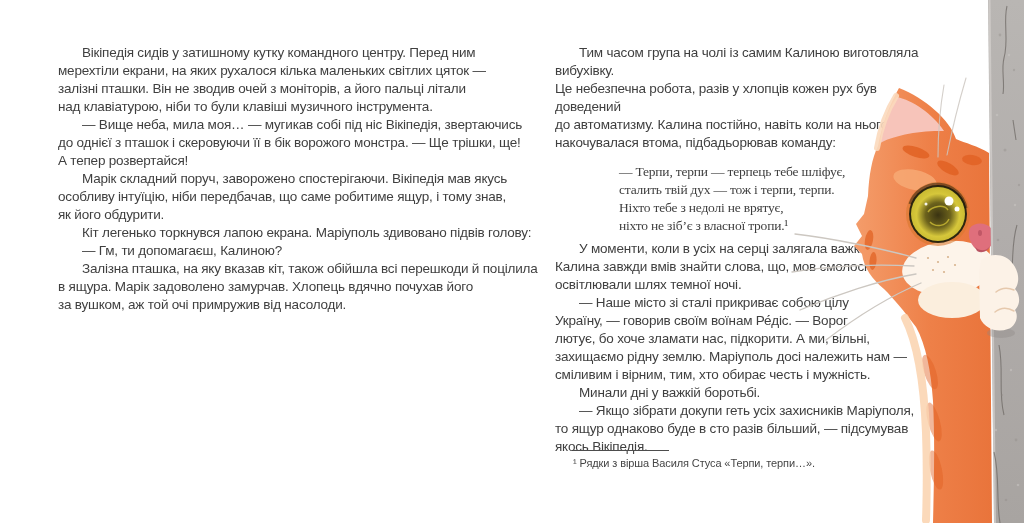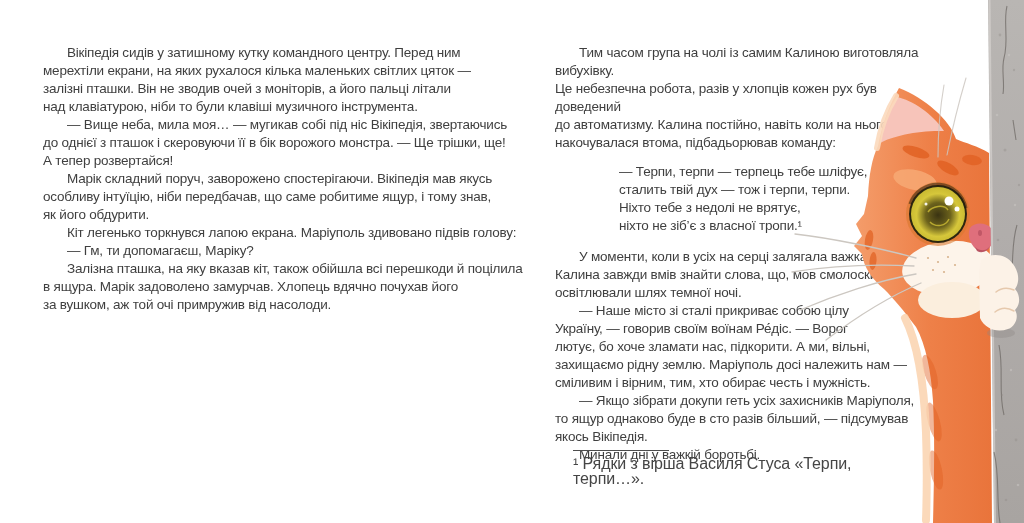--- a/index.html
+++ b/index.html
@@ -18,37 +18,38 @@
     font-family: "Liberation Sans", "DejaVu Sans", sans-serif;
     color: #3f3f3f;
   }
   .text-col {
     position: absolute;
     top: 44px;
     font-size: 13.5px;
     line-height: 18px;
     letter-spacing: -0.2px;
   }
-  .col-left  { left: 43px;  width: 500px; }
+  .col-left  { left: 58px;  width: 500px; }
   .col-right { left: 555px; width: 368px; }
   p.para {
     margin: 0;
     text-indent: 24px;
     white-space: pre-line;
   }
   .verse {
-    margin: 11px 0 13px 64px;
+    margin: 11px 0 5px 64px;
     white-space: pre-line;
+    font-family: Liberation Serif, serif;
   }
   .footnote {
     position: absolute;
     left: 573px;
     top: 450px;
     width: 330px;
-    font-size: 16px;
+    font-size: 11px;
     line-height: 15px;
     letter-spacing: -0.1px;
     color: #454545;
   }
   .footnote-rule {
     width: 96px;
     height: 0;
     border-top: 1.6px solid #4d4d4d;
     margin-bottom: 5px;
   }
@@ -70,21 +71,21 @@
 мерехтіли екрани, на яких рухалося кілька маленьких світлих цяток —
 залізні пташки. Він не зводив очей з моніторів, а його пальці літали
 над клавіатурою, ніби то були клавіші музичного інструмента.</p>
     <p class="para">— Вище неба, мила моя… — мугикав собі під ніс Вікіпедія, звертаючись
 до однієї з пташок і скеровуючи її в бік ворожого монстра. — Ще трішки, ще!
 А тепер розвертайся!</p>
     <p class="para">Марік складний поруч, заворожено спостерігаючи. Вікіпедія мав якусь
 особливу інтуїцію, ніби передбачав, що саме робитиме ящур, і тому знав,
 як його обдурити.</p>
     <p class="para">Кіт легенько торкнувся лапою екрана. Маріуполь здивовано підвів голову:</p>
-    <p class="para">— Гм, ти допомагаєш, Маріку?</p>
+    <p class="para">— Гм, ти допомагаєш, Калиною?</p>
     <p class="para">Залізна пташка, на яку вказав кіт, також обійшла всі перешкоди й поцілила
 в ящура. Марік задоволено замурчав. Хлопець вдячно почухав його
 за вушком, аж той очі примружив від насолоди.</p>
   </div>
 
   <div class="text-col col-right">
     <p class="para">Тим часом група на чолі із самим Калиною виготовляла вибухівку.
 Це небезпечна робота, разів у хлопців кожен рух був доведений
 до автоматизму. Калина постійно, навіть коли на нього
 накочувалася втома, підбадьорював команду:</p>
@@ -93,24 +94,24 @@
 Ніхто тебе з недолі не врятує,
 ніхто не зіб’є з власної тропи.¹</div>
     <p class="para">У моменти, коли в усіх на серці залягала важка тиша,
 Калина завжди вмів знайти слова, що, мов смолоскипи,
 освітлювали шлях темної ночі.</p>
     <p class="para">— Наше місто зі сталі прикриває собою цілу
 Україну, — говорив своїм воїнам Ре́діс. — Ворог
 лютує, бо хоче зламати нас, підкорити. А ми, вільні,
 захищаємо рідну землю. Маріуполь досі належить нам —
 сміливим і вірним, тим, хто обирає честь і мужність.</p>
+    <p class="para">Минали дні у важкій боротьбі.</p>
     <p class="para">— Якщо зібрати докупи геть усіх захисників Маріуполя,
 то ящур однаково буде в сто разів більший, — підсумував
 якось Вікіпедія.</p>
-    <p class="para">Минали дні у важкій боротьбі.</p>
   </div>
 
   <div class="footnote">
     <div class="footnote-rule"></div>
     <div>¹ Рядки з вірша Василя Стуса «Терпи, терпи…».</div>
   </div>
 
   <svg class="illustration" viewBox="770 0 254 523" xmlns="http://www.w3.org/2000/svg">
     <defs>
       <linearGradient id="furGrad" x1="0" y1="0" x2="1" y2="0">

